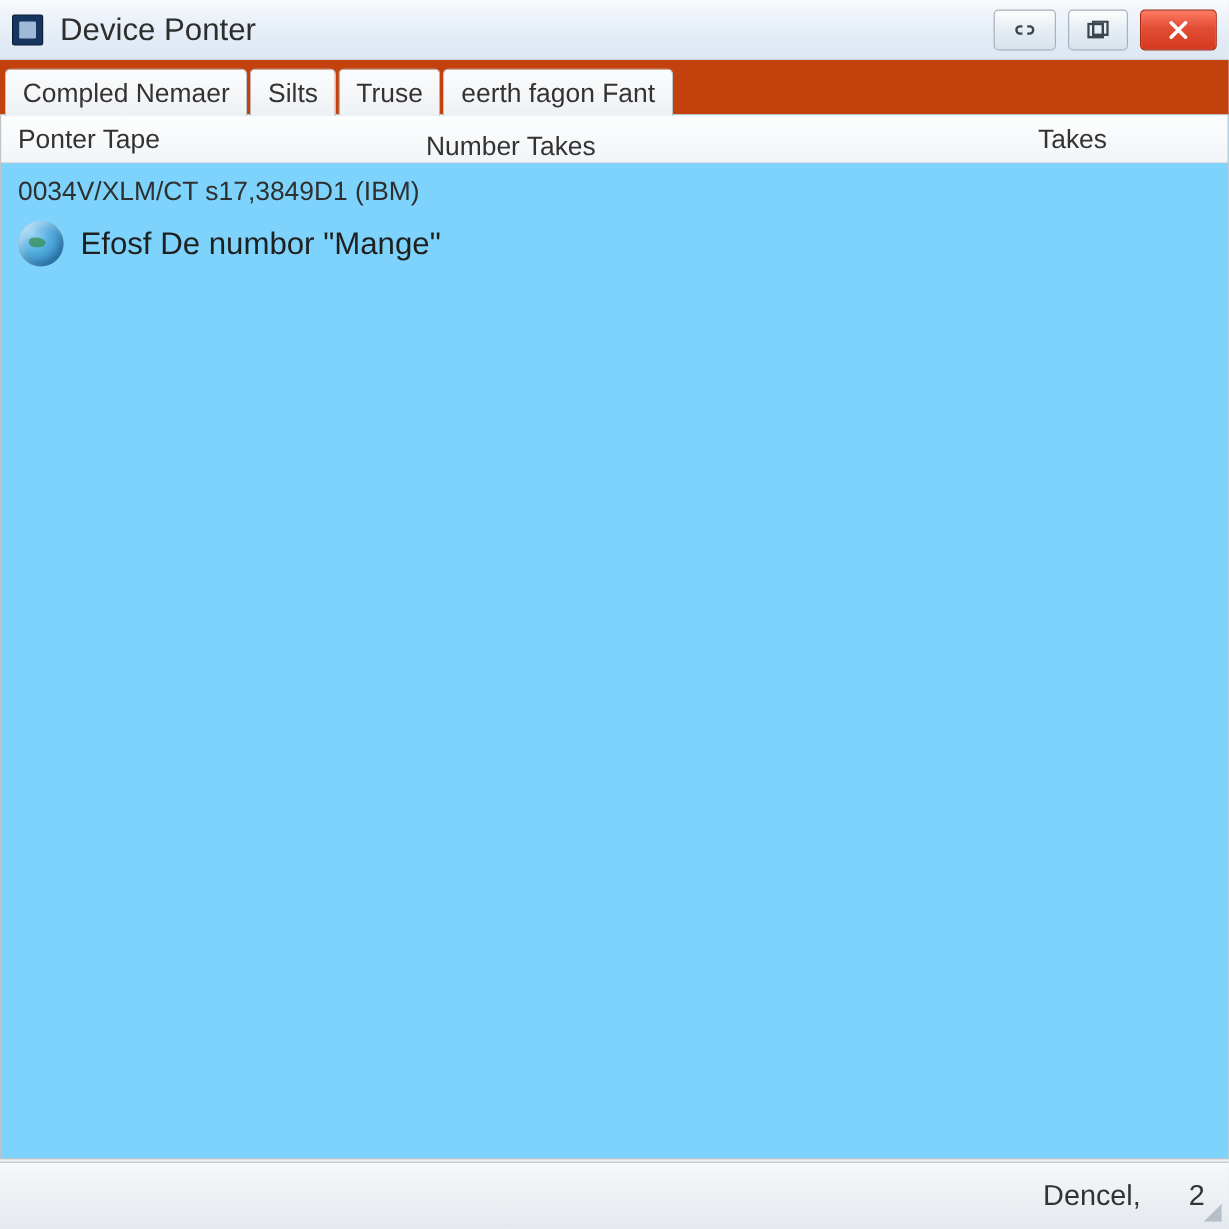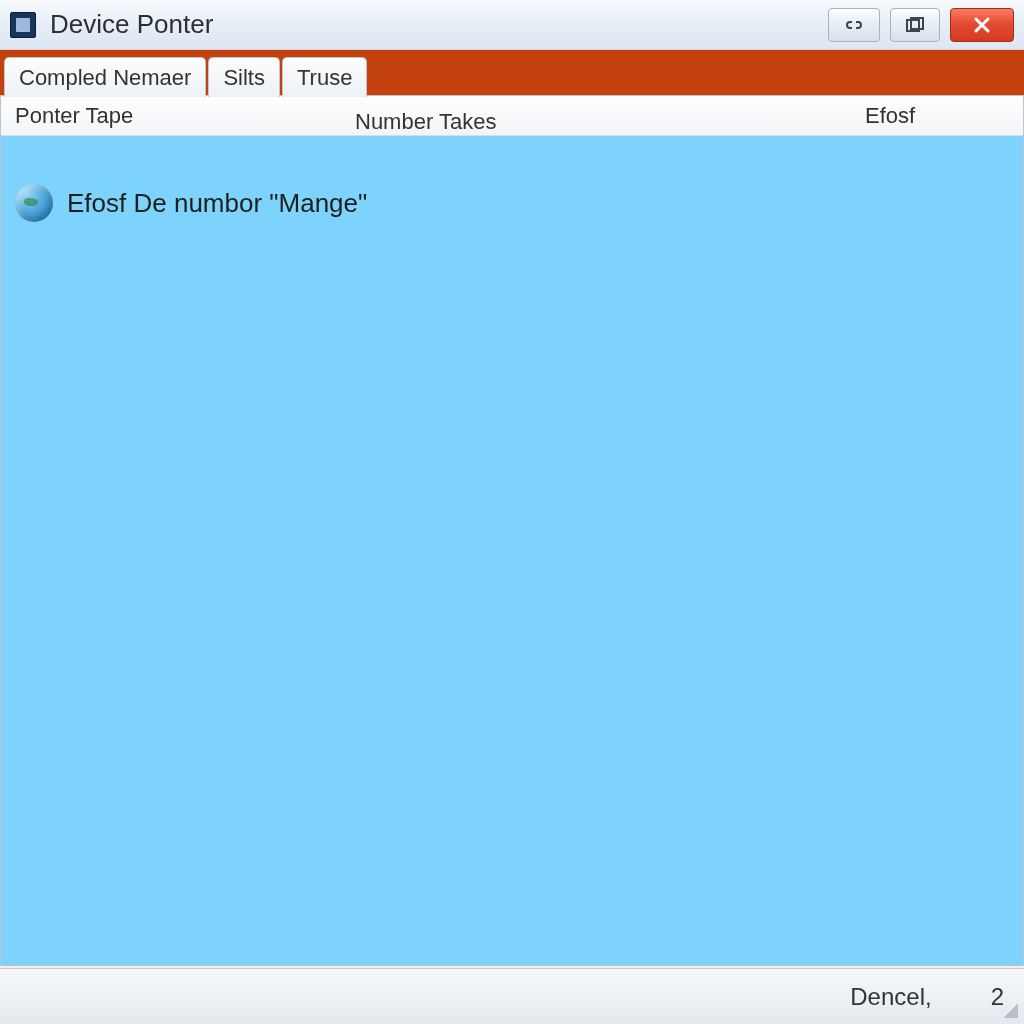--- a/index.html
+++ b/index.html
@@ -165,21 +165,21 @@
     left: 0; right: 0; bottom: 0;
     height: 56px;
     display: flex;
     align-items: center;
     justify-content: flex-end;
     padding: 0 20px;
     background: linear-gradient(180deg, #f6f8fa 0%, #e4e9ee 100%);
     border-top: 1px solid #c0c6cc;
     font-size: 24px;
     color: #333;
-    gap: 59px;
+    gap: 40px;
   }
   .status-item { white-space: nowrap; }
   .status-corner {
     position: absolute;
     right: 6px; bottom: 6px;
     width: 18px; height: 18px;
     background:
       linear-gradient(135deg, transparent 60%, #b7c0c8 60%);
   }
 </style>
@@ -220,30 +220,34 @@
   <div class="tabs-row">
     <div class="tab">
         <span>Compled Nemaer</span>
       </div>
     <div class="tab">
         <span>Silts</span>
       </div>
     <div class="tab">
         <span>Truse</span>
       </div>
+    <div class="tab">
+        <span>eerth fagon Fant</span>
+      </div>
   </div>
 
   <div class="list-panel">
     <div class="list-header">
       <div class="col c1">Ponter Tape</div>
       <div class="col c2">Number Takes</div>
-      <div class="col c3">Efosf</div>
+      <div class="col c3">Takes</div>
     </div>
     <div class="list-body">
       <div class="row">
+        <div class="col c2">0034V/XLM/CT s17,3849D1 (IBM)</div>
       </div>
 
       <div class="info-line">
         <div class="globe-icon"></div>
         <div class="info-text">Efosf De numbor "Mange"</div>
       </div>
     </div>
   </div>
 
   <div class="statusbar">

